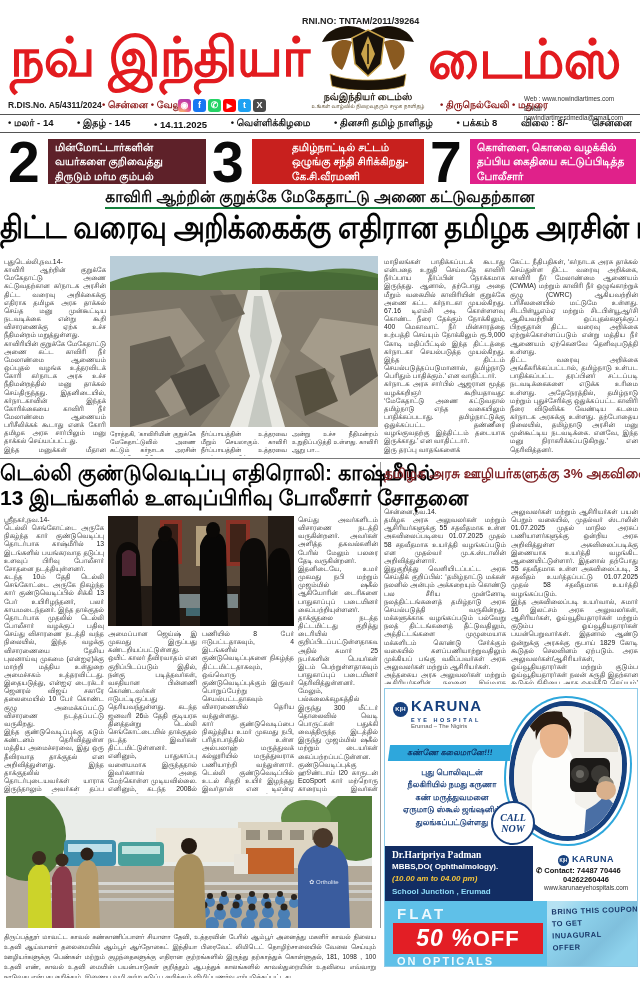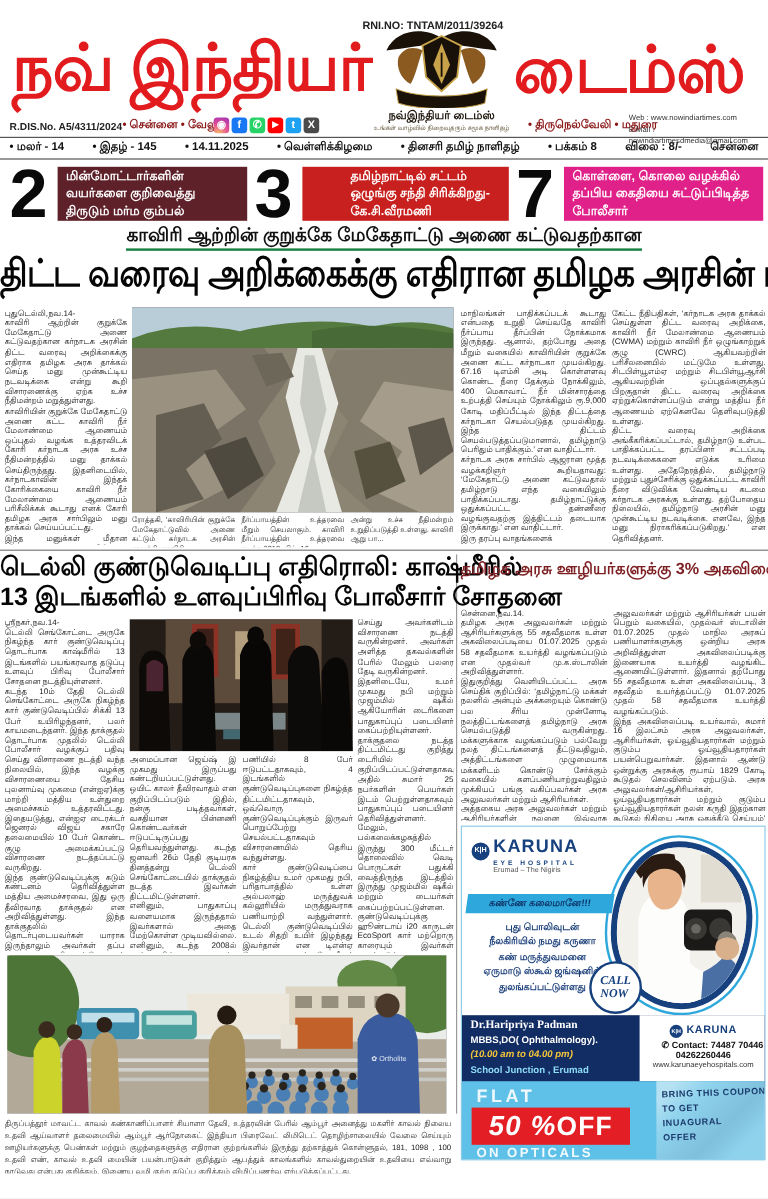--- a/index.html
+++ b/index.html
@@ -10,21 +10,21 @@
   .vline { position:absolute; width:1px; background:#9a9a9a; }
 
   
   .rni { font-size:9px; font-weight:700; color:#222; }
   .masthead { font-size:54px; font-weight:900; color:#e21b1f; line-height:1; white-space:nowrap; letter-spacing:-1px; }
   .emblem-title { font-size:9.5px; font-weight:800; color:#1a1208; text-align:center; }
   .emblem-tag { font-size:5.5px; color:#4a3a1a; text-align:center; }
   .rdis { font-size:8.5px; font-weight:700; color:#222; }
   .cities { font-size:9.5px; font-weight:800; color:#8a1616; white-space:nowrap; }
   .webmail { font-size:6.4px; color:#333; line-height:1.5; }
-  .issue-row { display:flex; justify-content:space-between; align-items:flex-start; padding:0 8px; font-size:9.5px; font-weight:700; color:#111; }
+  .issue-row { display:flex; justify-content:space-between; align-items:flex-end; padding:0 8px; font-size:9.5px; font-weight:700; color:#111; }
   .icon { display:inline-block; width:13px; height:13px; border-radius:3px; margin-right:2px; color:#fff; font-size:9px; font-weight:700; text-align:center; line-height:13px; vertical-align:middle; }
   .ic-instagram { background:radial-gradient(circle at 30% 110%, #fdc468, #df4996 55%, #9b36b7); }
   .ic-facebook { background:#1877f2; }
   .ic-whatsapp { background:#25d366; }
   .ic-youtube { background:#ff0000; font-size:7px; }
   .ic-twitter { background:#1da1f2; }
   .ic-x { background:#4a4a4a; }
 
   
   .tz-num { font-size:57px; font-weight:900; color:#0a0a0a; line-height:0.85; font-family:"Liberation Sans",sans-serif; }
@@ -45,21 +45,21 @@
 
   
   .ad { border:1px solid #8fcbe8; background:#ffffff; overflow:hidden; }
   .ad-logo-name { font-size:15px; font-weight:900; color:#16407e; letter-spacing:1px; line-height:1; }
   .ad-logo-sub { font-size:5.5px; font-weight:700; color:#16407e; letter-spacing:2.5px; }
   .ad-loc { font-size:6px; color:#555; }
   .ad-kcircle { display:inline-block; width:15px; height:15px; border-radius:50%; background:#16407e; color:#fff; font-size:6px; font-weight:800; text-align:center; line-height:15px; margin-right:3px; }
   .ad-ribbon { background:#2ea7dc; color:#0e3467; font-size:8px; font-weight:800; text-align:center; line-height:16px; transform:skewX(-8deg); }
   .ad-body { font-size:8px; font-weight:700; color:#1b3f7a; text-align:center; line-height:1.55; white-space:pre-line; }
   .ad-blob { border-radius:48% 52% 50% 50% / 55% 45% 55% 45%; border:5px solid #16407e; background:#f3f1ec; overflow:hidden; box-shadow:0 0 0 3px #ffffff, 0 0 0 5px #2ea7dc; }
-  .callnow { border-radius:50%; background:#ffffff; border:2px solid #16407e; color:#16407e; font-family:"Liberation Serif",serif; font-style:italic; font-weight:700; font-size:10px; text-align:left; display:flex; align-items:center; justify-content:center; line-height:1.1; white-space:pre-line; }
+  .callnow { border-radius:50%; background:#ffffff; border:2px solid #16407e; color:#16407e; font-family:"Liberation Serif",serif; font-style:italic; font-weight:700; font-size:10px; text-align:center; display:flex; align-items:center; justify-content:center; line-height:1.1; white-space:pre-line; }
   .navybar { background:#122d63; }
   .doc-name { font-family:"Liberation Serif",serif; font-size:9.5px; font-weight:700; color:#ffffff; }
   .doc-qual { font-size:8px; font-weight:700; color:#ffffff; }
   .doc-hours { font-size:8px; font-weight:800; color:#f5c53a; font-style:italic; }
   .doc-addr { font-size:8px; font-weight:800; color:#8edcf8; }
   .contact-box { background:#ffffff; }
   .contact-line { font-size:7.5px; font-weight:800; color:#111; }
   .contact-web { font-size:6.4px; color:#333; }
   .flatband { background:#5fc0e8; }
   .flat-word { font-size:15px; font-weight:700; color:#eef8fd; letter-spacing:3px; }
@@ -328,29 +328,29 @@
 
     <div class="abs navybar" style="left:0; top:157px; width:254px; height:60px;">
       <div class="abs doc-name" style="left:7px; top:4px;">Dr.Haripriya Padman</div>
       <div class="abs doc-qual" style="left:7px; top:16px;">MBBS,DO( Ophthalmology).</div>
       <div class="abs doc-hours" style="left:7px; top:28px;">(10.00 am to 04.00 pm)</div>
       <div class="abs doc-addr" style="left:7px; top:41px;">School Junction , Erumad</div>
       <div class="abs contact-box" style="left:148px; top:0; width:106px; height:55px; padding:2px 3px;">
         <div style="text-align:center;">
           <span class="ad-kcircle" style="width:11px; height:11px; line-height:11px; font-size:4.5px;">K|H</span><span style="font-size:9px; font-weight:900; color:#16407e; letter-spacing:0.5px;">KARUNA</span>
         </div>
-        <div class="contact-line" style="text-align:right;">✆ Contact: 74487 70446</div>
+        <div class="contact-line" style="text-align:left;">✆ Contact: 74487 70446</div>
         <div class="contact-line" style="text-align:center;">04262260446</div>
         <div class="contact-web" style="text-align:center;">www.karunaeyehospitals.com</div>
       </div>
     </div>
 
     <div class="abs flatband" style="left:0; top:212px; width:254px; height:67px;">
       <div class="abs flat-word" style="left:12px; top:4px;">FLAT</div>
-      <div class="abs offer-box" style="left:8px; top:22px; width:132px; height:31px;">
+      <div class="abs offer-box" style="left:8px; top:22px; width:150px; height:31px;">
         <span class="offer-50">50 %</span>
           <span class="offer-off">OFF</span>
       </div>
       <div class="abs on-opticals" style="left:12px; top:54px;">ON OPTICALS</div>
       <div class="abs coupon-bg" style="left:162px; top:0; width:92px; height:67px;">
         <div class="abs coupon-text" style="left:5px; top:4px;">BRING THIS COUPON
 TO GET
 INUAGURAL
 OFFER</div>
       </div>

